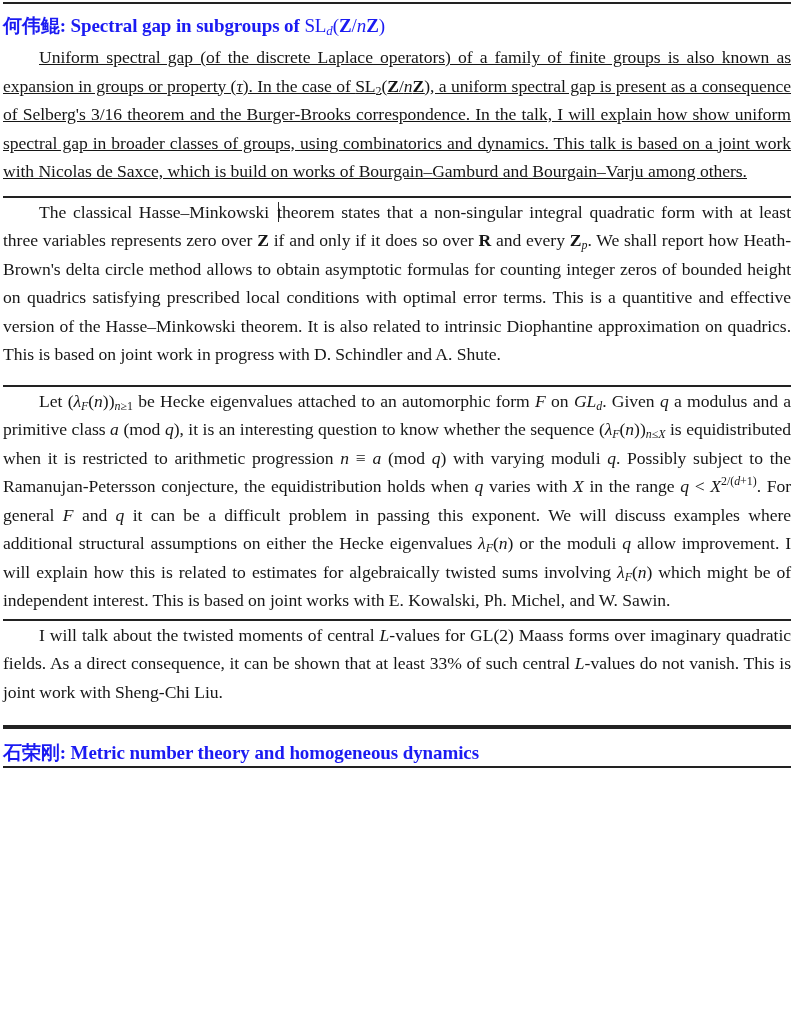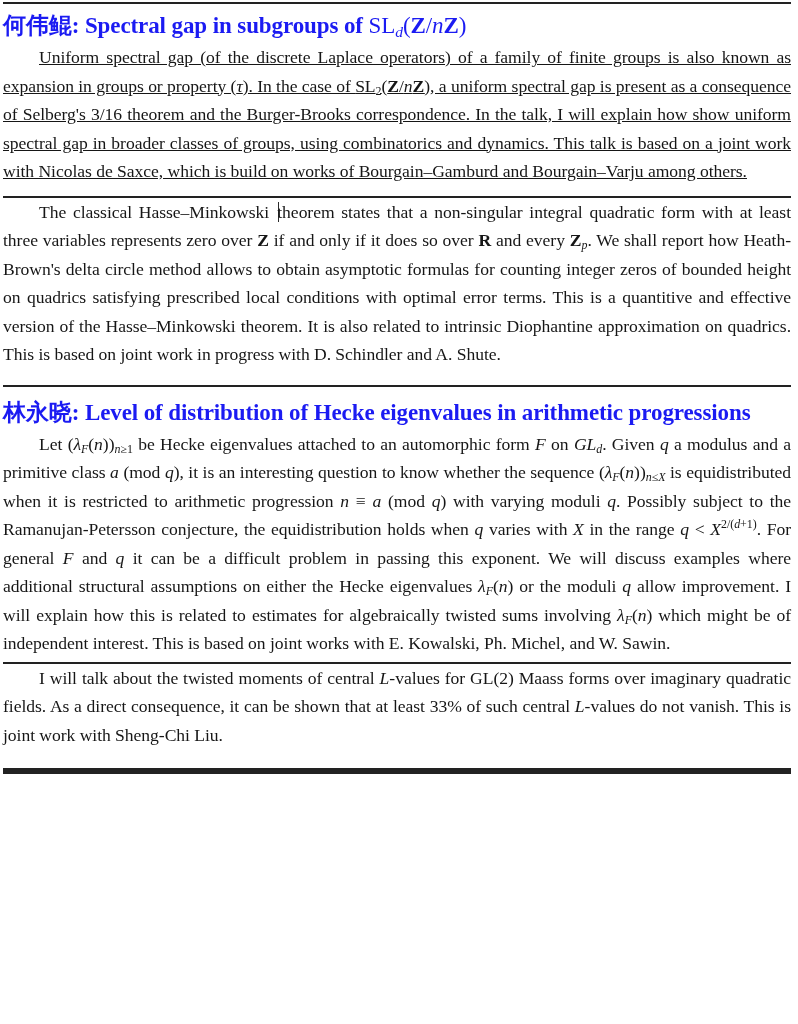--- a/index.html
+++ b/index.html
@@ -11,21 +11,21 @@
   body{
     width:798px;height:1024px;overflow:hidden;background:#ffffff;
     color:var(--text);
     font-family:"Liberation Serif","DejaVu Serif",serif;
     font-size:17.6px;
   }
   .page{padding:0 7px 0 3px;box-sizing:border-box;width:798px;}
   hr.rule{border:none;height:2px;background:var(--rule);margin:0;}
   hr.rule.top{margin-top:2px;}
   h2.talk-heading{
-    font-size:23px;line-height:22px;font-weight:bold;
+    font-size:19px;line-height:22px;font-weight:bold;
     color:var(--accent);
     margin:15px 0 6px;
     font-family:"Liberation Serif","DejaVu Serif",serif;
     letter-spacing:-0.1px;
   }
   h2 .m{font-weight:normal;}
   h2 .m b{font-weight:bold;}
   p.abstract{
     margin:0 0 10px;
     line-height:28.5px;
@@ -61,24 +61,27 @@
   <section class="talk sec-0">
     <h2 class="talk-heading"><span>何伟鲲</span><span>: </span><span>Spectral gap in subgroups of <span class="m">SL<sub><i>d</i></sub>(<b>Z</b>/<i>n</i><b>Z</b>)</span></span></h2>
     <p class="abstract">Uniform spectral gap (of the discrete Laplace operators) of a family of finite groups is also known as expansion in groups or property (<i>τ</i>). In the case of <span class="m">SL<sub>2</sub>(<b>Z</b>/<i>n</i><b>Z</b>)</span>, a uniform spectral gap is present as a consequence of Selberg's 3/16 theorem and the Burger-Brooks correspondence. In the talk, I will explain how show uniform spectral gap in broader classes of groups, using combinatorics and dynamics. This talk is based on a joint work with Nicolas de Saxce, which is build on works of Bourgain–Gamburd and Bourgain–Varju among others.</p>
   </section>
 <hr class="rule">
   <section class="talk sec-1">
     <p class="abstract">The classical Hasse–Minkowski <span class="caret"></span>theorem states that a non-singular integral quadratic form with at least three variables represents zero over <b>Z</b> if and only if it does so over <b>R</b> and every <b>Z</b><sub><i>p</i></sub>. We shall report how Heath-Brown's delta circle method allows to obtain asymptotic formulas for counting integer zeros of bounded height on quadrics satisfying prescribed local conditions with optimal error terms. This is a quantitive and effective version of the Hasse–Minkowski theorem. It is also related to intrinsic Diophantine approximation on quadrics. This is based on joint work in progress with D. Schindler and A. Shute.</p>
   </section>
 <hr class="rule">
   <section class="talk sec-2">
-    <h2 class="talk-heading"><span>林永晓</span><span>: </span><span>Level of distribution of Hecke eigenvalues in arithmetic progressions</span></h2>
     <p class="abstract">Let <span class="m">(<i>λ<sub>F</sub></i>(<i>n</i>))<sub><i>n</i>≥1</sub></span> be Hecke eigenvalues attached to an automorphic form <i>F</i> on <i>GL<sub>d</sub></i>. Given <i>q</i> a modulus and a primitive class <i>a</i> (mod <i>q</i>), it is an interesting question to know whether the sequence <span class="m">(<i>λ<sub>F</sub></i>(<i>n</i>))<sub><i>n</i>≤<i>X</i></sub></span> is equidistributed when it is restricted to arithmetic progression <i>n</i> ≡ <i>a</i> (mod <i>q</i>) with varying moduli <i>q</i>.  Possibly subject to the Ramanujan-Petersson conjecture, the equidistribution holds when <i>q</i> varies with <i>X</i> in the range <i>q</i> &lt; <i>X</i><sup>2/(<i>d</i>+1)</sup>. For general <i>F</i> and <i>q</i> it can be a difficult problem in passing this exponent.  We will discuss examples where additional structural assumptions on either the Hecke eigenvalues <i>λ<sub>F</sub></i>(<i>n</i>) or the moduli <i>q</i> allow improvement. I will explain how this is related to estimates for algebraically twisted sums involving <i>λ<sub>F</sub></i>(<i>n</i>) which might be of independent interest. This is based on joint works with E. Kowalski, Ph. Michel, and W. Sawin.</p>
   </section>
 <hr class="rule">
   <section class="talk sec-3">
     <p class="abstract">I will talk about the twisted moments of central <i>L</i>-values for GL(2) Maass forms over imaginary quadratic fields. As a direct consequence, it can be shown that at least 33% of such central <i>L</i>-values do not vanish. This is joint work with Sheng-Chi Liu.</p>
   </section>
 <hr class="rule">
 <hr class="rule">
+  <section class="talk sec-5">
+    <h2 class="talk-heading"><span>石荣刚</span><span>: </span><span>Metric number theory and homogeneous dynamics</span></h2>
+
+  </section>
 <hr class="rule">
     </div>
 </div>
 
 </body></html>

